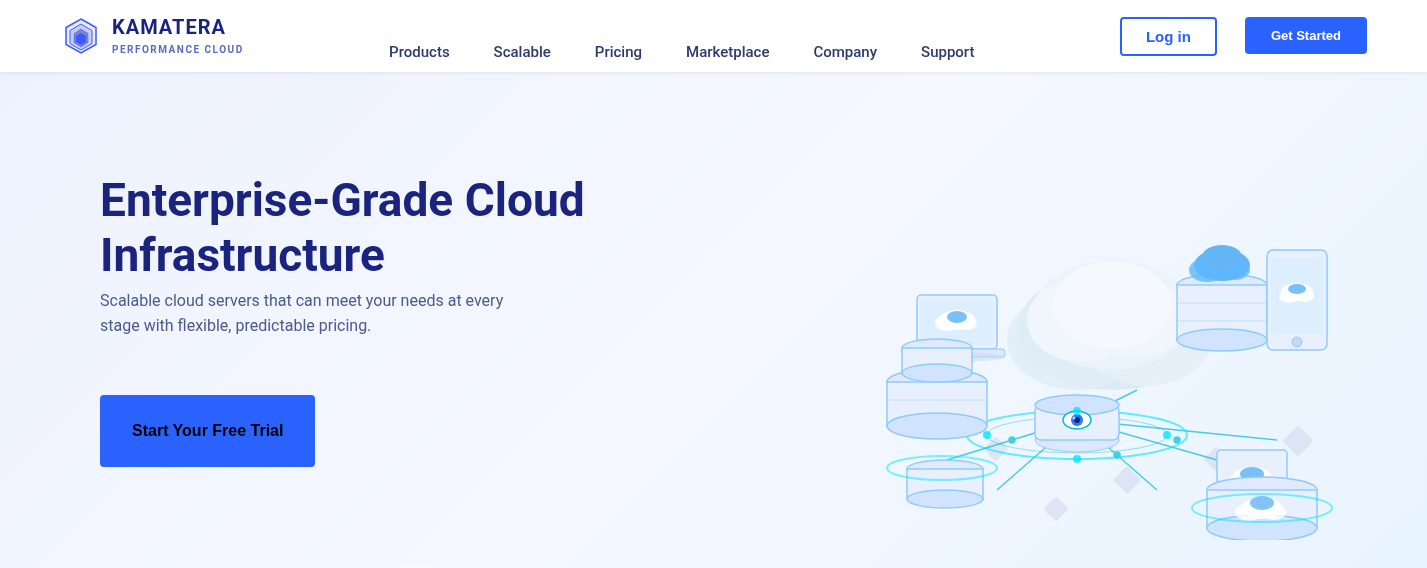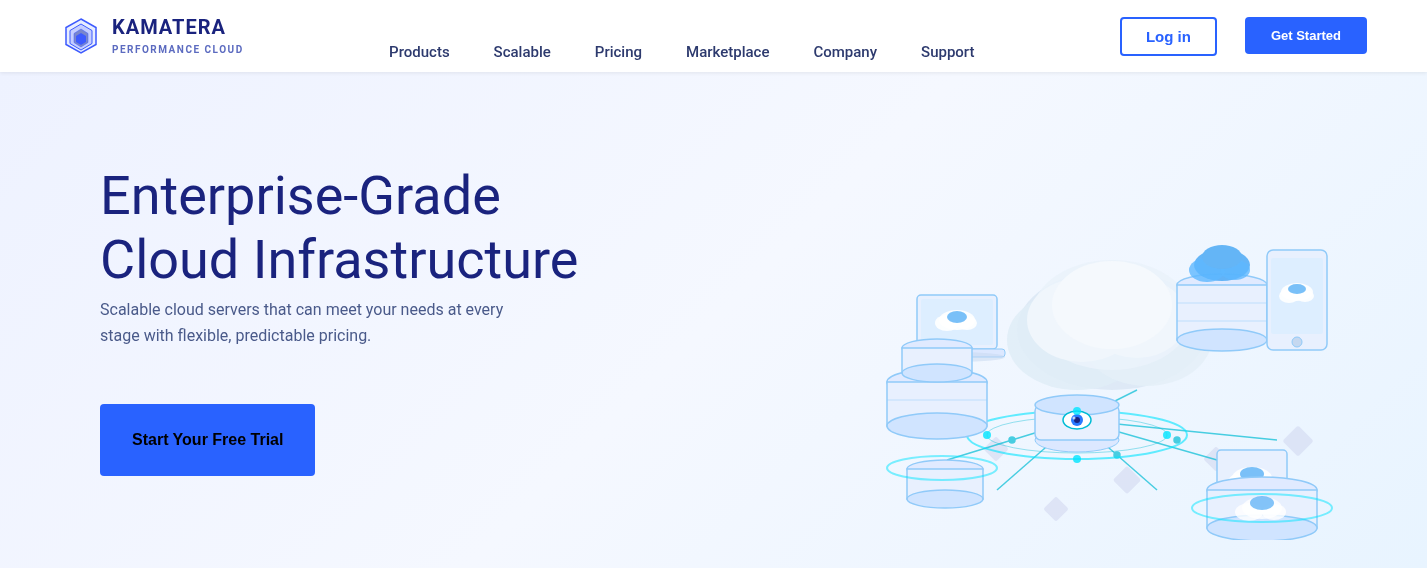--- a/index.html
+++ b/index.html
@@ -98,22 +98,22 @@
       align-items: center;
       padding: 0 100px;
       position: relative;
       overflow: hidden;
     }
     .hero-content {
       max-width: 520px;
       z-index: 2;
     }
     .hero-title {
-      font-size: 54px;
-      font-weight: 400;
+      font-size: 46px;
+      font-weight: 700;
       color: #1a237e;
       line-height: 1.2;
       margin-bottom: 4px;
     }
     .hero-subtitle {
       font-size: 16px;
       color: #4a5a8a;
       line-height: 1.6;
       margin-bottom: 56px;
       max-width: 420px;

